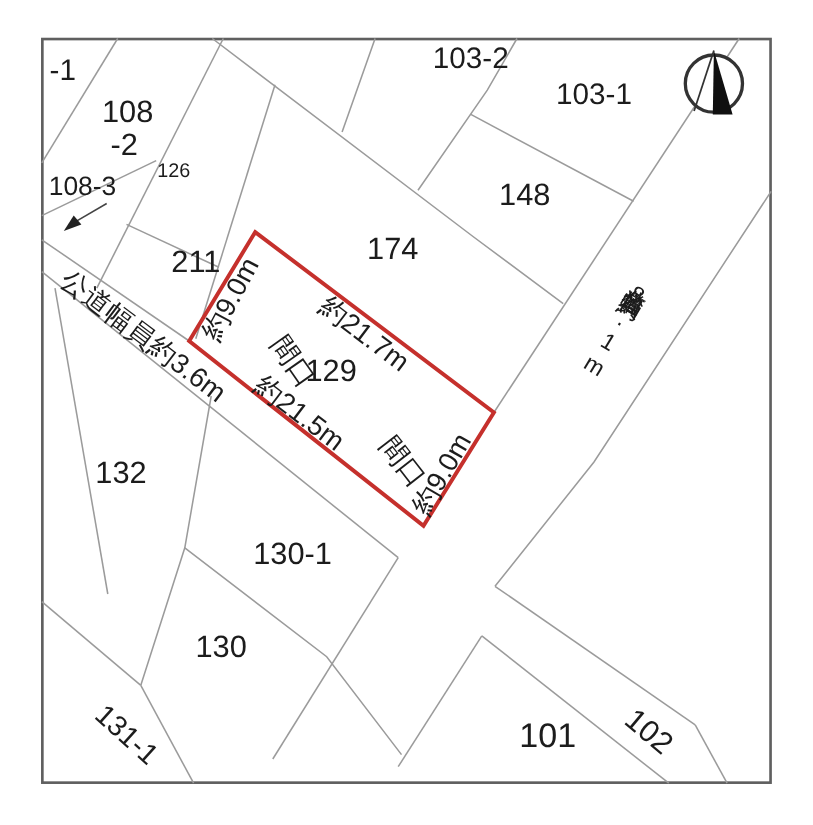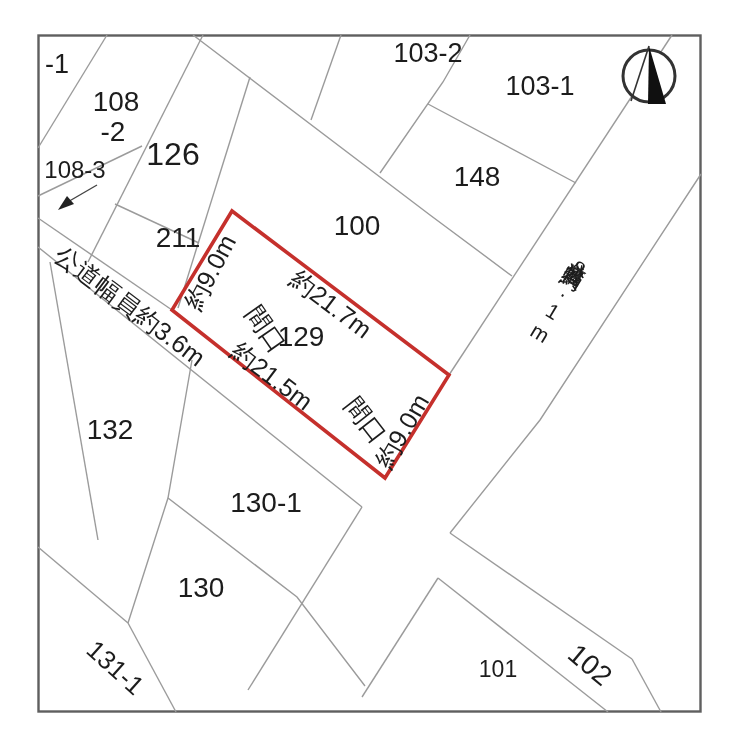--- a/index.html
+++ b/index.html
@@ -65,31 +65,31 @@
       <circle cx="649" cy="76" r="26" fill="#ffffff" stroke="#333333" stroke-width="3"></circle>
       <polygon points="649,46 666,104 648,104" fill="#101010"></polygon>
       <line x1="649" y1="46" x2="631" y2="101" stroke="#333333" stroke-width="1.6"></line>
     </g>
   </svg>
 
   <div class="lbl" style="left:57px;top:64px;font-size:27px">-1</div>
   <div class="lbl" style="left:116px;top:102px;font-size:28px">108</div>
   <div class="lbl" style="left:113px;top:132px;font-size:28px">-2</div>
   <div class="lbl" style="left:75px;top:170px;font-size:24px">108-3</div>
-  <div class="lbl" style="left:173px;top:155px;font-size:32px">126</div>
+  <div class="lbl" style="left:158px;top:155px;font-size:18px">126</div>
   <div class="lbl" style="left:178px;top:238px;font-size:28px">211</div>
-  <div class="lbl" style="left:357px;top:226px;font-size:28px">100</div>
+  <div class="lbl" style="left:357px;top:226px;font-size:28px">174</div>
   <div class="lbl" style="left:428px;top:53px;font-size:27px">103-2</div>
   <div class="lbl" style="left:540px;top:86px;font-size:27px">103-1</div>
   <div class="lbl" style="left:477px;top:177px;font-size:28px">148</div>
   <div class="lbl" style="left:110px;top:430px;font-size:28px">132</div>
   <div class="lbl" style="left:266px;top:503px;font-size:28px">130-1</div>
   <div class="lbl" style="left:201px;top:588px;font-size:28px">130</div>
   <div class="lbl rot42" style="left:115px;top:668px;font-size:26px">131-1</div>
-  <div class="lbl" style="left:498px;top:669px;font-size:23px">101</div>
+  <div class="lbl" style="left:498px;top:669px;font-size:31px">101</div>
   <div class="lbl rot40" style="left:590px;top:665px;font-size:28px">102</div>
 
   <div class="lbl" style="left:301px;top:337px;font-size:28px">129</div>
   <div class="lbl rotm62" style="left:210px;top:272px;font-size:25px">約9.0m</div>
   <div class="lbl rot37" style="left:331px;top:304px;font-size:25px">約21.7m</div>
   <div class="lbl rot55" style="left:266px;top:329px;font-size:25px">間口</div>
   <div class="lbl rot37" style="left:272px;top:376px;font-size:25px">約21.5m</div>
   <div class="lbl rot52" style="left:366px;top:420px;font-size:25px">間口</div>
   <div class="lbl rotm60" style="left:402px;top:431px;font-size:25px">約9.0m</div>
 

